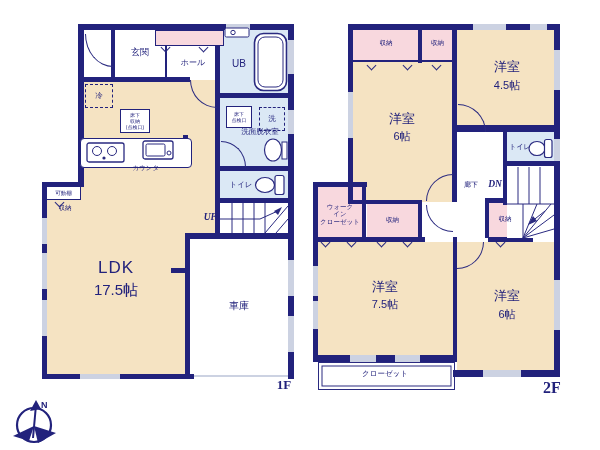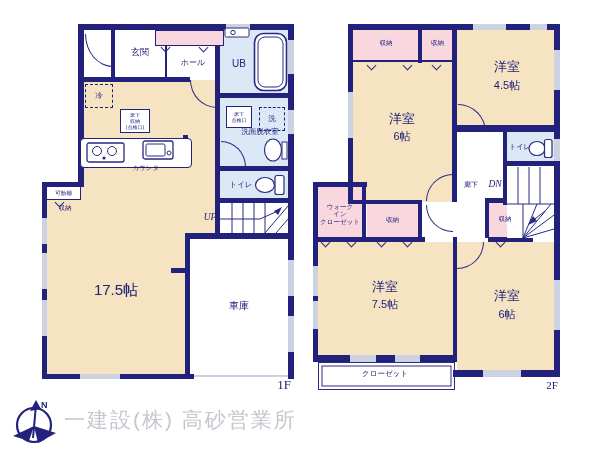--- a/index.html
+++ b/index.html
@@ -7,21 +7,21 @@
          font-family:"Liberation Sans","DejaVu Sans",sans-serif;}
   .room{position:absolute;}
   .beige{background:#f5e3c2;}
   .pink{background:#f8d8de;}
   .blue{background:#dbe8f5;}
   .white{background:#ffffff;}
   .wall{position:absolute;background:#22227c;z-index:3;}
   .thin{position:absolute;background:#22227c;z-index:3;}
   .win{position:absolute;background:#ccd2e2;z-index:4;}
   .label{position:absolute;color:#22227c;text-align:center;white-space:pre-line;z-index:6;line-height:1.15;}
-  .serifl{font-family:"Liberation Serif","DejaVu Serif",serif;font-style:italic;font-weight:normal;}
+  .serifl{font-family:"Liberation Serif","DejaVu Serif",serif;font-style:italic;font-weight:bold;}
   .box{position:absolute;background:#fff;border:1px solid #22227c;z-index:5;color:#22227c;
        display:flex;align-items:center;justify-content:center;text-align:center;white-space:pre-line;}
   .dash{border-style:dashed;border-width:1px;background:transparent;}
   .arc{position:absolute;border:0 solid #2a2a80;z-index:5;}
   .arc.tl{border-top-width:1.5px;border-left-width:1.5px;border-top-left-radius:100%;}
   .arc.tr{border-top-width:1.5px;border-right-width:1.5px;border-top-right-radius:100%;}
   .arc.bl{border-bottom-width:1.5px;border-left-width:1.5px;border-bottom-left-radius:100%;}
   .arc.br{border-bottom-width:1.5px;border-right-width:1.5px;border-bottom-right-radius:100%;}
   .chev{position:absolute;width:6px;height:6px;border-left:1.2px solid #2a2a80;border-bottom:1.2px solid #2a2a80;
         transform:rotate(-45deg);z-index:5;}
@@ -151,20 +151,21 @@
   <div class="chev" style="left:56px;top:199px;"></div>
 
   <div class="label" style="left:115px;top:47px;width:50px;font-size:9px;">玄関</div>
   <div class="label" style="left:168px;top:58px;width:50px;font-size:8px;">ホール</div>
   <div class="label" style="left:224px;top:58px;width:30px;font-size:10px;">UB</div>
   <div class="label" style="left:220px;top:128px;width:80px;font-size:7.5px;">洗面脱衣室</div>
   <div class="label" style="left:226px;top:181px;width:30px;font-size:7.5px;">トイレ</div>
   <div class="label serifl" style="left:199px;top:212px;width:22px;font-size:9.5px;">UP</div>
   <div class="label" style="left:118px;top:164px;width:62px;font-size:6.5px;">カウンター</div>
   <div class="label" style="left:50px;top:204px;width:30px;font-size:6.5px;">収納</div>
+  <div class="label" style="left:85px;top:258px;width:62px;font-size:17px;letter-spacing:1px;">LDK</div>
   <div class="label" style="left:78px;top:281px;width:76px;font-size:15px;">17.5帖</div>
   <div class="label" style="left:218px;top:300px;width:42px;font-size:10px;">車庫</div>
   <div class="label serifl" style="left:270px;top:378px;width:28px;font-size:13px;font-style:normal;">1F</div>
 
   <div class="room beige" style="left:353px;top:62px;width:100px;height:140px;"></div>
   <div class="room pink" style="left:353px;top:30px;width:66px;height:32px;"></div>
   <div class="room pink" style="left:422px;top:30px;width:31px;height:32px;"></div>
   <div class="room beige" style="left:457px;top:30px;width:98px;height:98px;"></div>
   <div class="room blue" style="left:507px;top:132px;width:48px;height:32px;"></div>
   <div class="room pink" style="left:316px;top:187px;width:48px;height:50px;"></div>
@@ -261,27 +262,26 @@
   <div class="label" style="left:316px;top:203px;width:48px;font-size:6.5px;">ウォーク
 イン
 クローゼット</div>
   <div class="label" style="left:367px;top:216px;width:51px;font-size:6.5px;">収納</div>
   <div class="label" style="left:489px;top:215px;width:32px;font-size:6.5px;">収納</div>
   <div class="label" style="left:355px;top:280px;width:60px;font-size:13px;">洋室</div>
   <div class="label" style="left:353px;top:298px;width:64px;font-size:11px;">7.5帖</div>
   <div class="label" style="left:477px;top:289px;width:60px;font-size:13px;">洋室</div>
   <div class="label" style="left:477px;top:308px;width:60px;font-size:11px;">6帖</div>
   <div class="label" style="left:343px;top:370px;width:84px;font-size:7.5px;">クローゼット</div>
-  <div class="label serifl" style="left:538px;top:379px;width:28px;font-size:11px;font-style:normal;text-align:center;">2F</div>
+  <div class="label serifl" style="left:538px;top:379px;width:28px;font-size:16px;font-style:normal;text-align:center;">2F</div>
 
   <div class="icon" style="left:8px;top:396px;">
     <svg width="52" height="52" viewBox="0 0 52 52">
       <circle cx="26" cy="29" r="17" fill="none" stroke="#22227c" stroke-width="2.2"></circle>
       <line x1="25" y1="42" x2="28" y2="9" stroke="#22227c" stroke-width="2"></line>
       <polygon points="28,4 22,15 33,13" fill="#22227c"></polygon>
       <polygon points="5,40 26,30 21,45" fill="#22227c"></polygon>
       <polygon points="26,30 48,37 30,47" fill="#22227c"></polygon>
       <text x="33" y="12" font-size="9" font-weight="bold" fill="#22227c">N</text>
     </svg>
   </div>
-  <div id="company">一建設(株) 高砂営業所</div>
 
 </div>
 
 </body></html>

